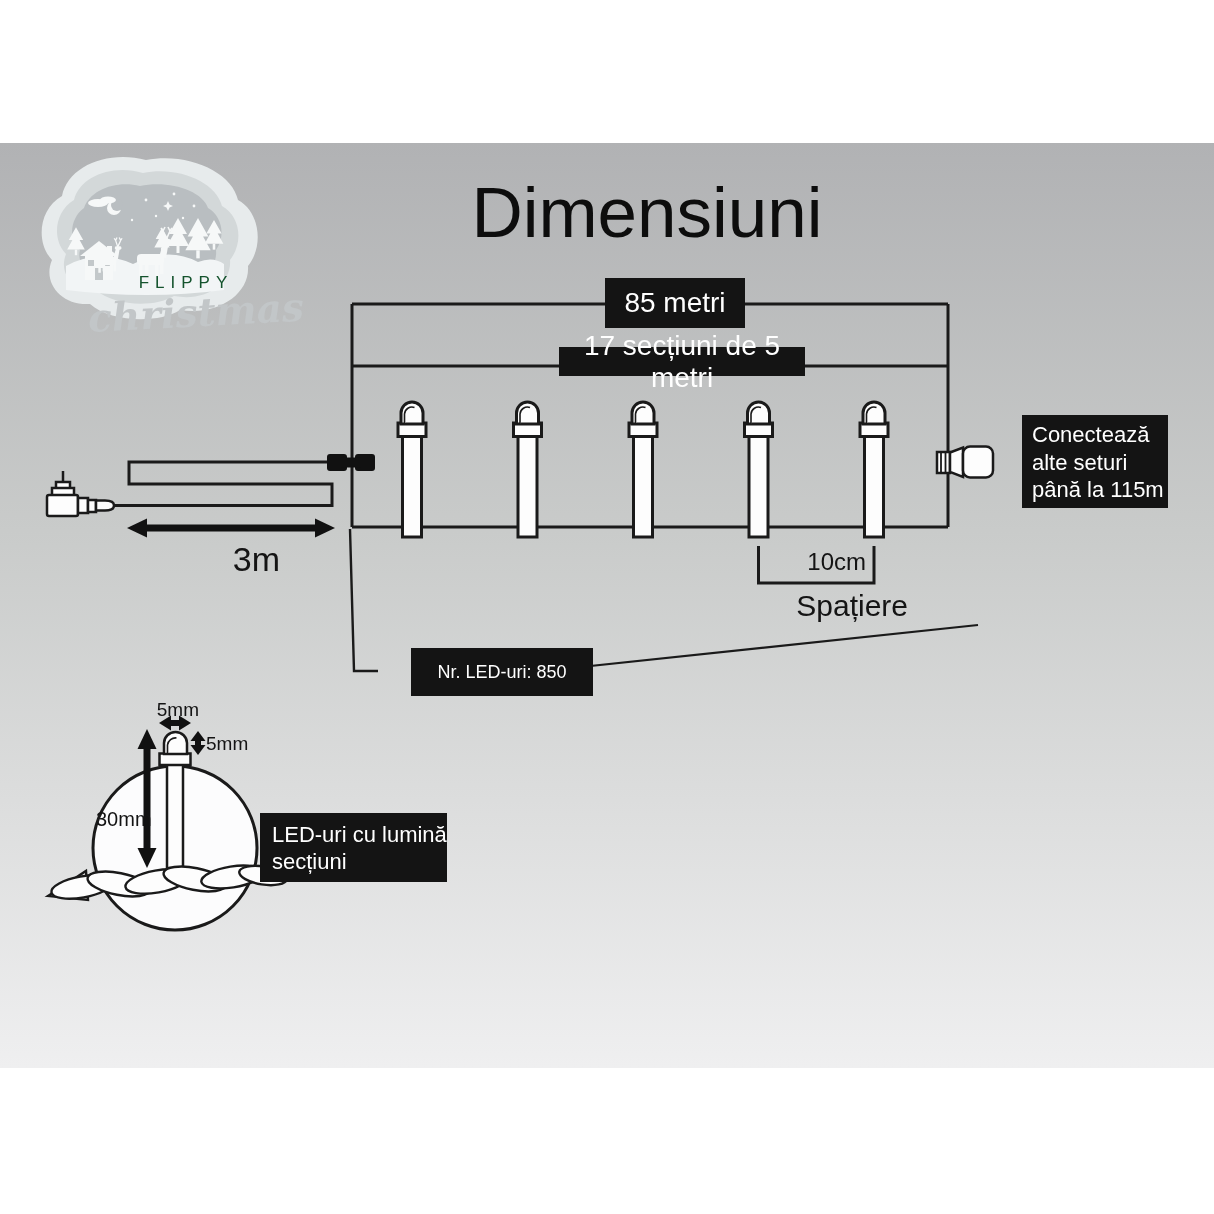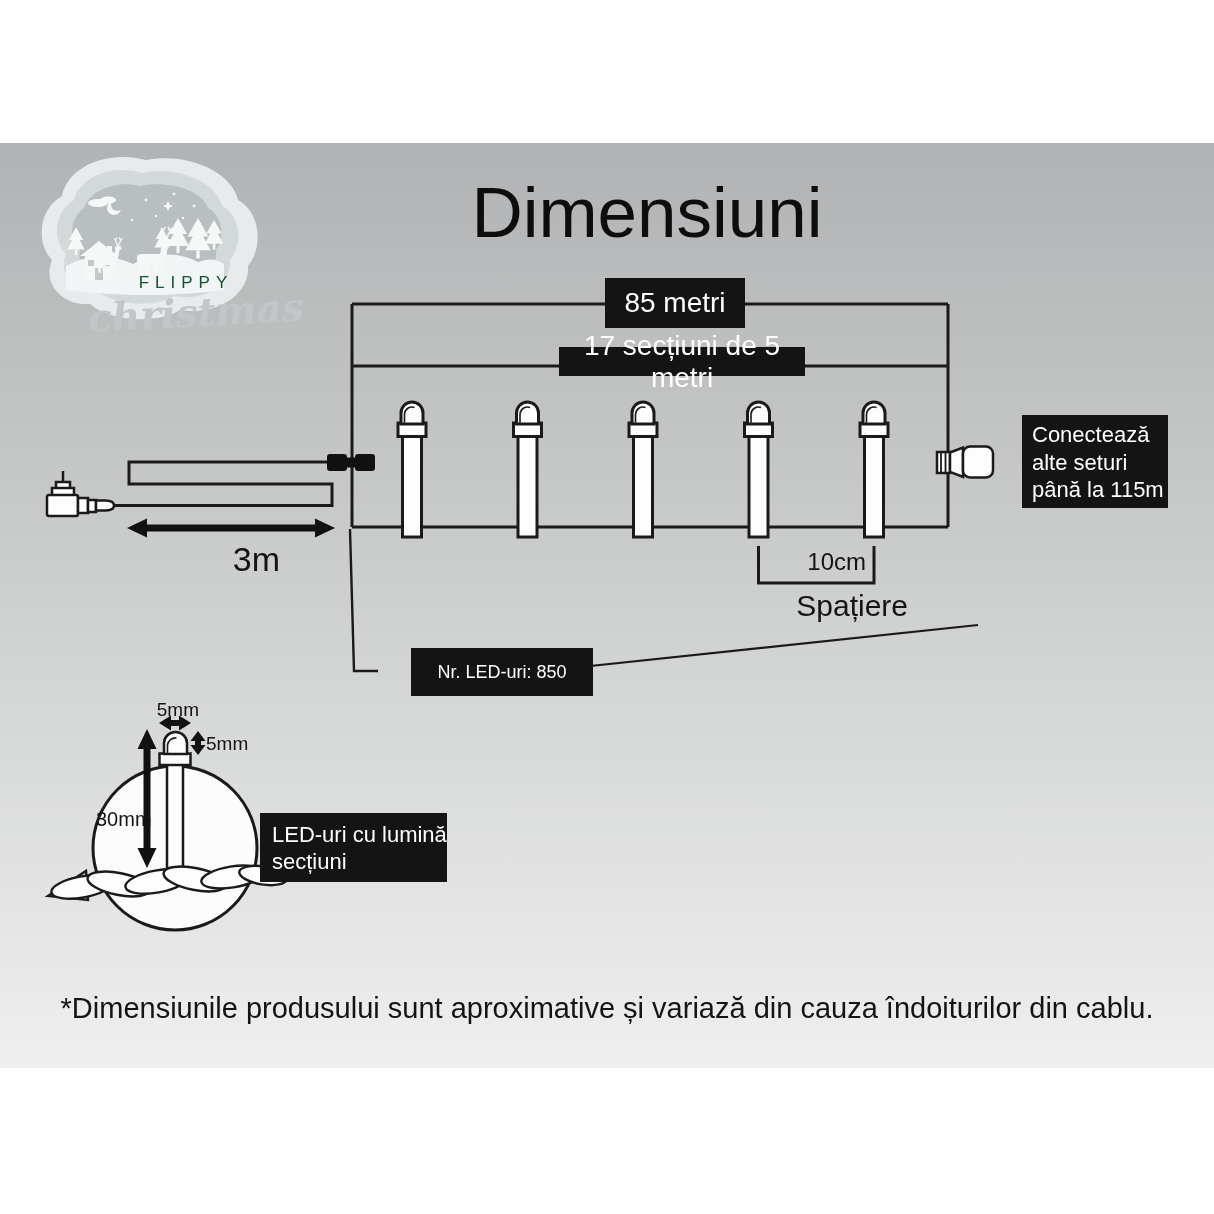--- a/index.html
+++ b/index.html
@@ -234,15 +234,14 @@
 
   <div class="lbl" style="left:728px;top:589px;width:180px;font-size:30px;">Spațiere</div>
 
 
   <div class="lbl" style="left:153px;top:699px;width:46px;font-size:19px;">5mm</div>
 
   <div class="lbl" style="left:206px;top:733px;width:50px;font-size:19px;text-align:left;">5mm</div>
 
   <div class="lbl" style="left:96px;top:808px;width:60px;font-size:20px;text-align:left;">30mm</div>
 
-  <div class="disclaimer">*Dimensiunile produsului sunt aproximative și variază din cauza îndoiturilor din cablu.</div>
 
 </div>
 
 </body></html>

